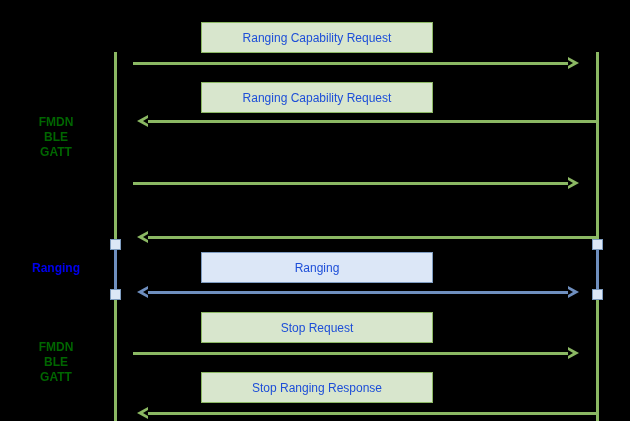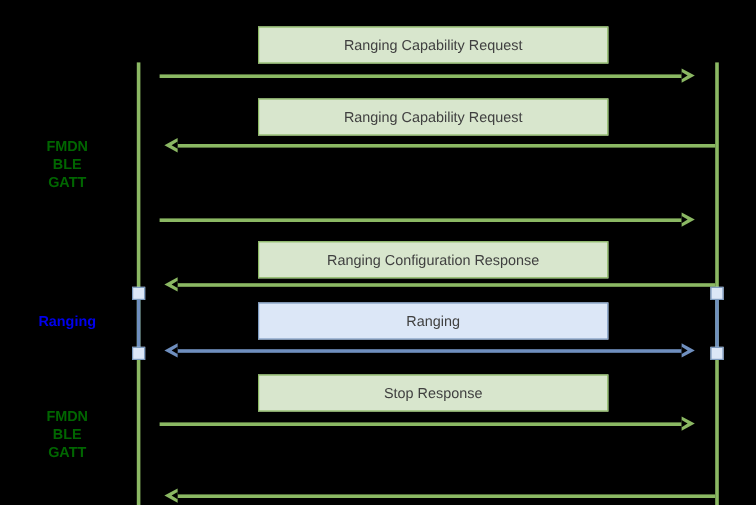--- a/index.html
+++ b/index.html
@@ -36,29 +36,29 @@
   }
   .phase-label.green { color: #006600; }
   .phase-label.blue  { color: #0000ee; }
   #phase-fmdn-top    { left: 16px; top: 115px; width: 80px; }
   #phase-ranging     { left: 16px; top: 261px; width: 80px; }
   #phase-fmdn-bottom { left: 16px; top: 340px; width: 80px; }
 
   
   .msg-box {
     position: absolute;
-    left: 215px;
-    width: 292px;
+    left: 201px;
+    width: 232px;
     height: 31px;
     box-sizing: border-box;
     display: flex;
     align-items: center;
     justify-content: center;
     font-size: 12px;
-    color: #404040;
+    color: #1d4ed8;
     border: 1px solid #8bb863;
     background: #d8e6cd;
   }
   .msg-box.ranging-box {
     border: 1px solid #7e9cc0;
     background: #dce7f7;
   }
 
   
   .arrow-line {
@@ -145,43 +145,43 @@
 
   <div class="msg-box" style="top:82px">
     <span>Ranging Capability Request</span>
   </div>
   <div class="arrow-line" style="left:148px; top:120px; width:448px"></div>
   <div class="arrow-head left" style="left:137px; top:115px"></div>
 
   <div class="arrow-line" style="left:133px; top:182px; width:435px"></div>
   <div class="arrow-head right" style="left:568px; top:177px"></div>
 
-  <div class="msg-box" style="top:201px">
-    <span>Ranging Configuration Response</span>
-  </div>
   <div class="arrow-line" style="left:148px; top:236px; width:448px"></div>
   <div class="arrow-head left" style="left:137px; top:231px"></div>
 
   <div class="msg-box ranging-box" style="top:252px">
     <span>Ranging</span>
   </div>
   <div class="arrow-line blue" style="left:148px; top:291px; width:420px"></div>
   <div class="arrow-head left blue" style="left:137px; top:286px"></div>
   <div class="arrow-head right blue" style="left:568px; top:286px"></div>
 
   <div class="act-bar" style="left:114px; top:244px; height:50px"></div>
   <div class="act-node" style="left:110px; top:239px"></div>
   <div class="act-node" style="left:110px; top:289px"></div>
 
   <div class="act-bar" style="left:596px; top:244px; height:50px"></div>
   <div class="act-node" style="left:592px; top:239px"></div>
   <div class="act-node" style="left:592px; top:289px"></div>
 
   <div class="msg-box" style="top:312px">
-    <span>Stop Response</span>
+    <span>Stop Request</span>
   </div>
   <div class="arrow-line" style="left:133px; top:352px; width:435px"></div>
   <div class="arrow-head right" style="left:568px; top:347px"></div>
 
+  <div class="msg-box" style="top:372px">
+    <span>Stop Ranging Response</span>
+  </div>
   <div class="arrow-line" style="left:148px; top:412px; width:448px"></div>
   <div class="arrow-head left" style="left:137px; top:407px"></div>
 
 </div>
 
 </body></html>

